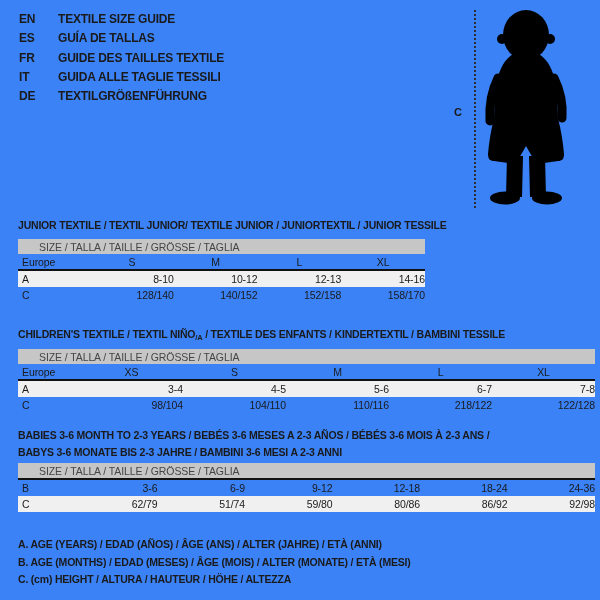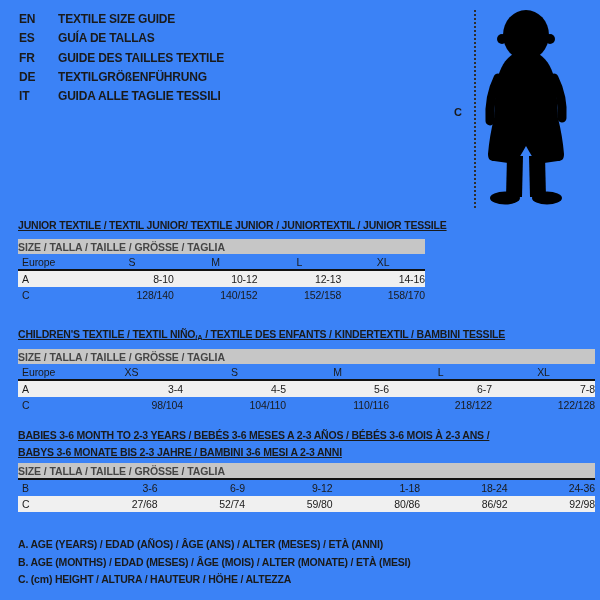--- a/index.html
+++ b/index.html
@@ -9,28 +9,28 @@
   }
   
   .lang-list{position:absolute;left:19px;top:10px;font-weight:bold;font-size:12px;line-height:19.3px;letter-spacing:-0.2px;white-space:nowrap;}
   .lang-row{display:flex;}
   .lang-code{display:inline-block;width:39px;}
   
   .height-line{position:absolute;left:474px;top:10px;height:198px;width:0;border-left:2px dotted #2e2e2e;}
   .height-label{position:absolute;left:454px;top:106px;font-weight:bold;font-size:11px;}
   .baby-svg{position:absolute;left:482px;top:8px;}
   
-  .sec-title{position:absolute;left:18px;font-weight:bold;font-size:10.5px;line-height:17px;letter-spacing:-0.2px;white-space:nowrap;text-decoration:underline;}
+  .sec-title{position:absolute;left:18px;font-weight:bold;font-size:10.5px;line-height:17px;letter-spacing:-0.2px;white-space:nowrap;}
   .sub{font-size:7.5px;vertical-align:-2px;}
   
   .size-table{position:absolute;left:18px;border-collapse:collapse;table-layout:fixed;font-size:10.5px;letter-spacing:-0.1px;}
   .t1{top:239px;width:407px;}
   .t2{top:349px;width:577px;}
   .t3{top:463px;width:577px;}
-  .size-bar{background:#c6c6c6;color:#454545;height:15px;padding:0 0 0 0;text-align:left;font-weight:bold;}
+  .size-bar{background:#c6c6c6;color:#454545;height:15px;padding:0 0 0 21px;text-align:left;font-weight:normal;}
   .europe-row td{height:15px;border-bottom:2px solid #111111;text-align:center;padding:0;margin-left:47px;}
   .data-row td{height:16px;text-align:right;padding:0;}
   td.lbl{text-align:left !important;padding-left:4px !important;}
   tr.shaded td{background:#f0f0f0;}
   .t3 .first-after-bar td{border-top:2px solid #111111;}
   
   .legend{position:absolute;left:18px;top:536px;font-weight:bold;font-size:10.5px;line-height:17.6px;letter-spacing:-0.2px;white-space:nowrap;}
 </style>
 </head>
 <body>
@@ -44,26 +44,26 @@
     </div>
     <div class="lang-row">
       <span class="lang-code">ES</span>
       <span class="lang-label">GUÍA DE TALLAS</span>
     </div>
     <div class="lang-row">
       <span class="lang-code">FR</span>
       <span class="lang-label">GUIDE DES TAILLES TEXTILE</span>
     </div>
     <div class="lang-row">
+      <span class="lang-code">IT</span>
+      <span class="lang-label">GUIDA ALLE TAGLIE TESSILI</span>
+    </div>
+    <div class="lang-row">
       <span class="lang-code">DE</span>
       <span class="lang-label">TEXTILGRÖßENFÜHRUNG</span>
-    </div>
-    <div class="lang-row">
-      <span class="lang-code">IT</span>
-      <span class="lang-label">GUIDA ALLE TAGLIE TESSILI</span>
     </div>
   </div>
 
   <span class="height-label">C</span>
   <div class="height-line"></div>
   <svg class="baby-svg" width="88" height="200" viewBox="0 0 88 200" aria-hidden="true">
     <g fill="#000000">
       <ellipse cx="44" cy="27" rx="23" ry="25"></ellipse>
       <circle cx="20" cy="31" r="5"></circle>
       <circle cx="68" cy="31" r="5"></circle>
@@ -172,35 +172,35 @@
       </colgroup>
     <tbody>
         <tr>
       <td class="size-bar" colspan="7">SIZE / TALLA / TAILLE / GRÖSSE / TAGLIA</td>
     </tr>
     <tr class="data-row first-after-bar">
       <td class="lbl">B</td>
       <td>3-6</td>
       <td>6-9</td>
       <td>9-12</td>
-      <td>1-18</td>
+      <td>12-18</td>
       <td>18-24</td>
       <td>24-36</td>
     </tr>
     <tr class="data-row shaded">
       <td class="lbl">C</td>
-      <td>27/68</td>
-      <td>52/74</td>
+      <td>62/79</td>
+      <td>51/74</td>
       <td>59/80</td>
       <td>80/86</td>
       <td>86/92</td>
       <td>92/98</td>
     </tr>
   </tbody>
     </table>
 
   <div class="legend">
-    <div>A. AGE (YEARS) / EDAD (AÑOS) / ÂGE (ANS) / ALTER (MESES) / ETÀ (ANNI)</div>
+    <div>A. AGE (YEARS) / EDAD (AÑOS) / ÂGE (ANS) / ALTER (JAHRE) / ETÀ (ANNI)</div>
     <div>B. AGE (MONTHS) / EDAD (MESES) / ÂGE (MOIS) / ALTER (MONATE) / ETÀ (MESI)</div>
     <div>C. (cm) HEIGHT / ALTURA / HAUTEUR / HÖHE / ALTEZZA</div>
   </div>
 
 </div>
 
 </body></html>

